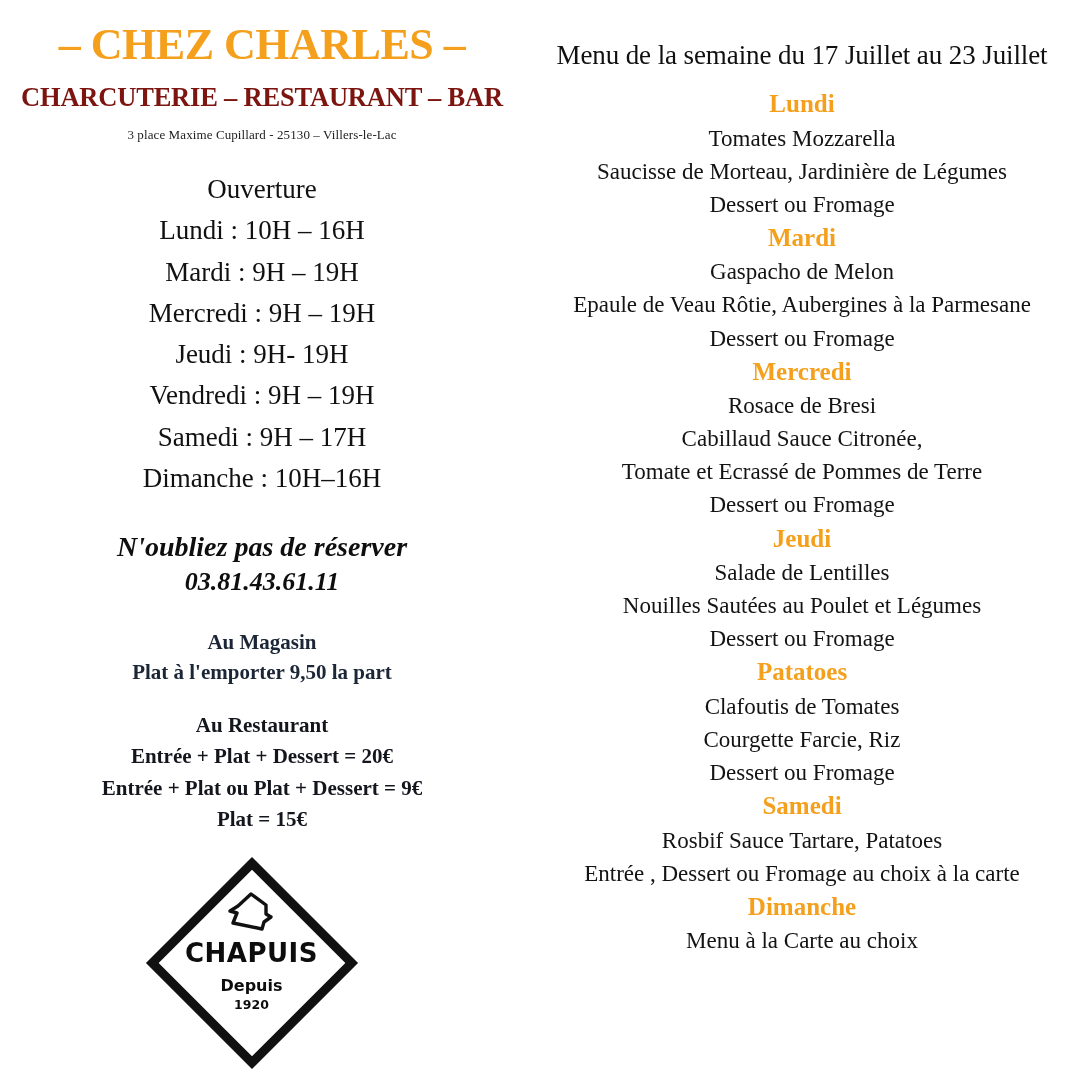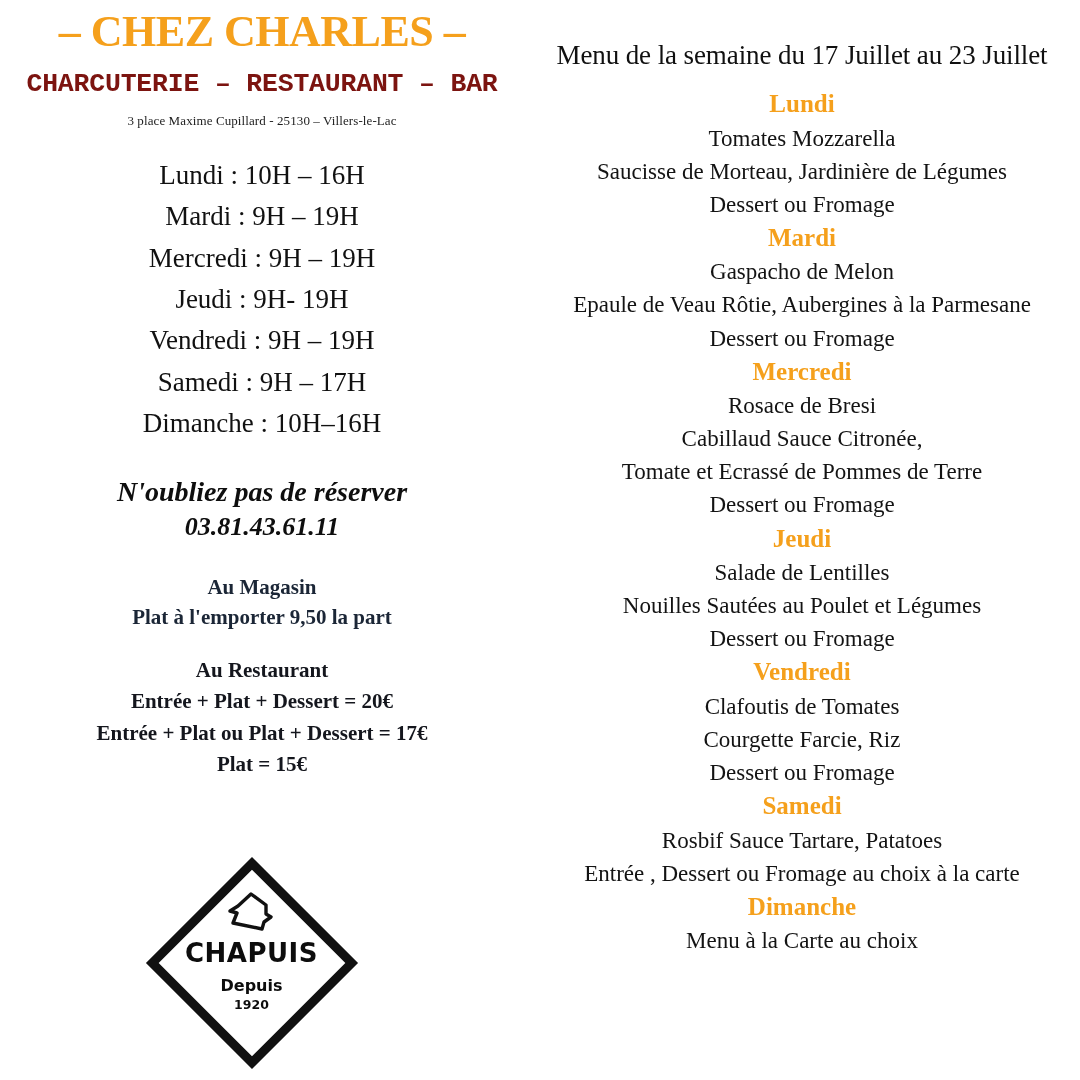--- a/index.html
+++ b/index.html
@@ -28,34 +28,34 @@
     position: absolute;
     left: 0;
     top: 0;
     width: 524px;
     height: 1080px;
     text-align: center;
   }
 
   .brand-title {
     margin: 0;
-    padding-top: 9px;
+    padding-top: 22px;
     font-family: "Liberation Serif", "DejaVu Serif", serif;
     font-weight: bold;
     font-size: 44px;
     letter-spacing: -0.5px;
     line-height: 1.05;
     color: #F5A01C;
     white-space: nowrap;
   }
 
   .brand-sub {
     margin: 0;
     padding-top: 14px;
-    font-family: Liberation Mono, monospace;
+    font-family: Liberation Serif, serif;
     font-weight: bold;
     font-size: 26.5px;
     letter-spacing: -0.2px;
     color: #7C1410;
     white-space: nowrap;
   }
 
   .brand-address {
     margin: 0;
     padding-top: 14px;
@@ -235,20 +235,21 @@
 
   <div class="left-col">
 
     <div class="brand-title">– CHEZ CHARLES –</div>
 
     <div class="brand-sub">CHARCUTERIE – RESTAURANT – BAR</div>
 
     <div class="brand-address">3 place Maxime Cupillard - 25130 – Villers-le-Lac</div>
 
     <div class="hours">
+      <div class="hours-heading">Ouverture</div>
       <div class="hours-row">Lundi : 10H – 16H</div>
       <div class="hours-row">Mardi : 9H – 19H</div>
       <div class="hours-row">Mercredi : 9H – 19H</div>
       <div class="hours-row">Jeudi : 9H- 19H</div>
       <div class="hours-row">Vendredi : 9H – 19H</div>
       <div class="hours-row">Samedi : 9H – 17H</div>
       <div class="hours-row">Dimanche : 10H–16H</div>
     </div>
 
     <div class="reserve-block">
@@ -257,21 +258,21 @@
     </div>
 
     <div class="shop-block">
       <div class="shop-title">Au Magasin</div>
       <div class="shop-line">Plat à l'emporter  9,50 la part</div>
     </div>
 
     <div class="resto-block">
       <div class="resto-title">Au Restaurant</div>
       <div class="resto-line">Entrée + Plat + Dessert = 20€</div>
-      <div class="resto-line">Entrée + Plat ou Plat + Dessert = 17€</div>
+      <div class="resto-line">Entrée + Plat ou Plat + Dessert = 9€</div>
       <div class="resto-line">Plat = 15€</div>
     </div>
 
   </div>
 
   <div class="logo-wrap">
     <div class="logo-diamond"></div>
     <div class="logo-inner">
       <svg class="logo-pig" viewBox="0 0 56 44" aria-hidden="true">
         <path d="M27 3 L42 14 L42 23 L47 26 L40 31 L38 38 L9 32 L13 22 L6 20 L14 15 Z" fill="none" stroke="#111111" stroke-width="3.4" stroke-linejoin="round"></path>
@@ -311,21 +312,21 @@
       </div>
 
       <div class="day-block">
         <div class="day-name">Jeudi</div>
         <div class="day-item">Salade de Lentilles</div>
         <div class="day-item">Nouilles Sautées au Poulet et Légumes</div>
         <div class="day-item">Dessert ou Fromage</div>
       </div>
 
       <div class="day-block">
-        <div class="day-name">Vendredi</div>
+        <div class="day-name">Patatoes</div>
         <div class="day-item">Clafoutis de Tomates</div>
         <div class="day-item">Courgette Farcie, Riz</div>
         <div class="day-item">Dessert ou Fromage</div>
       </div>
 
       <div class="day-block">
         <div class="day-name">Samedi</div>
         <div class="day-item">Rosbif Sauce Tartare, Patatoes</div>
         <div class="day-item">Entrée , Dessert ou Fromage au choix à la carte</div>
       </div>

